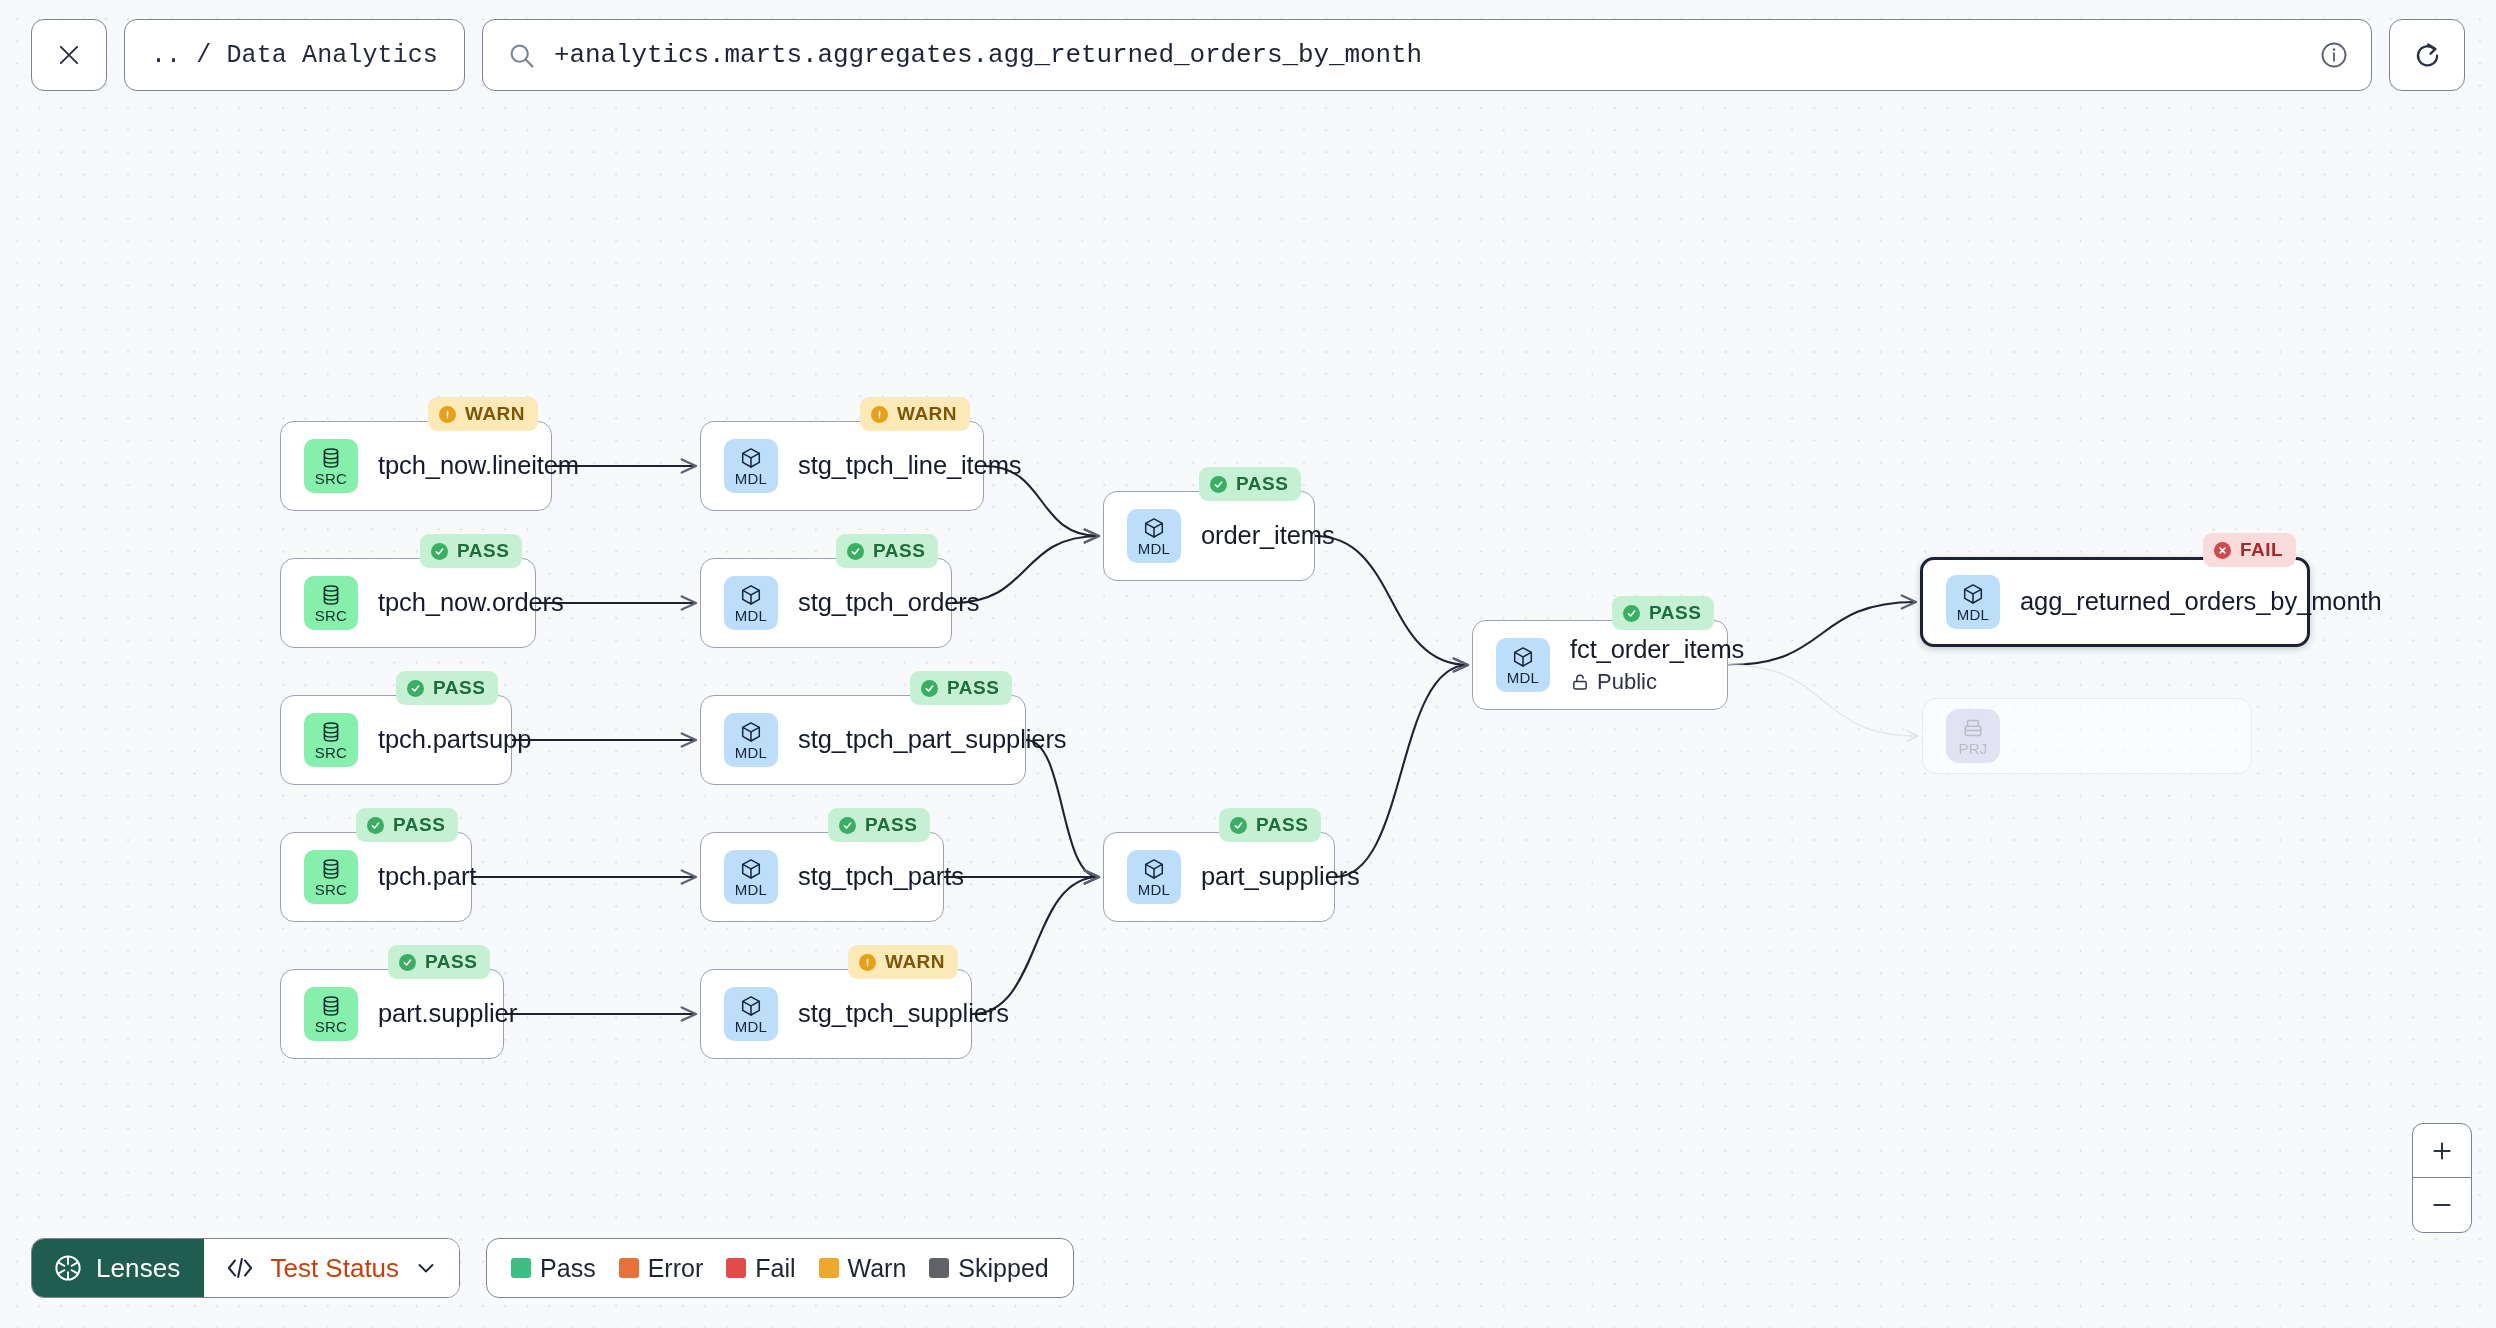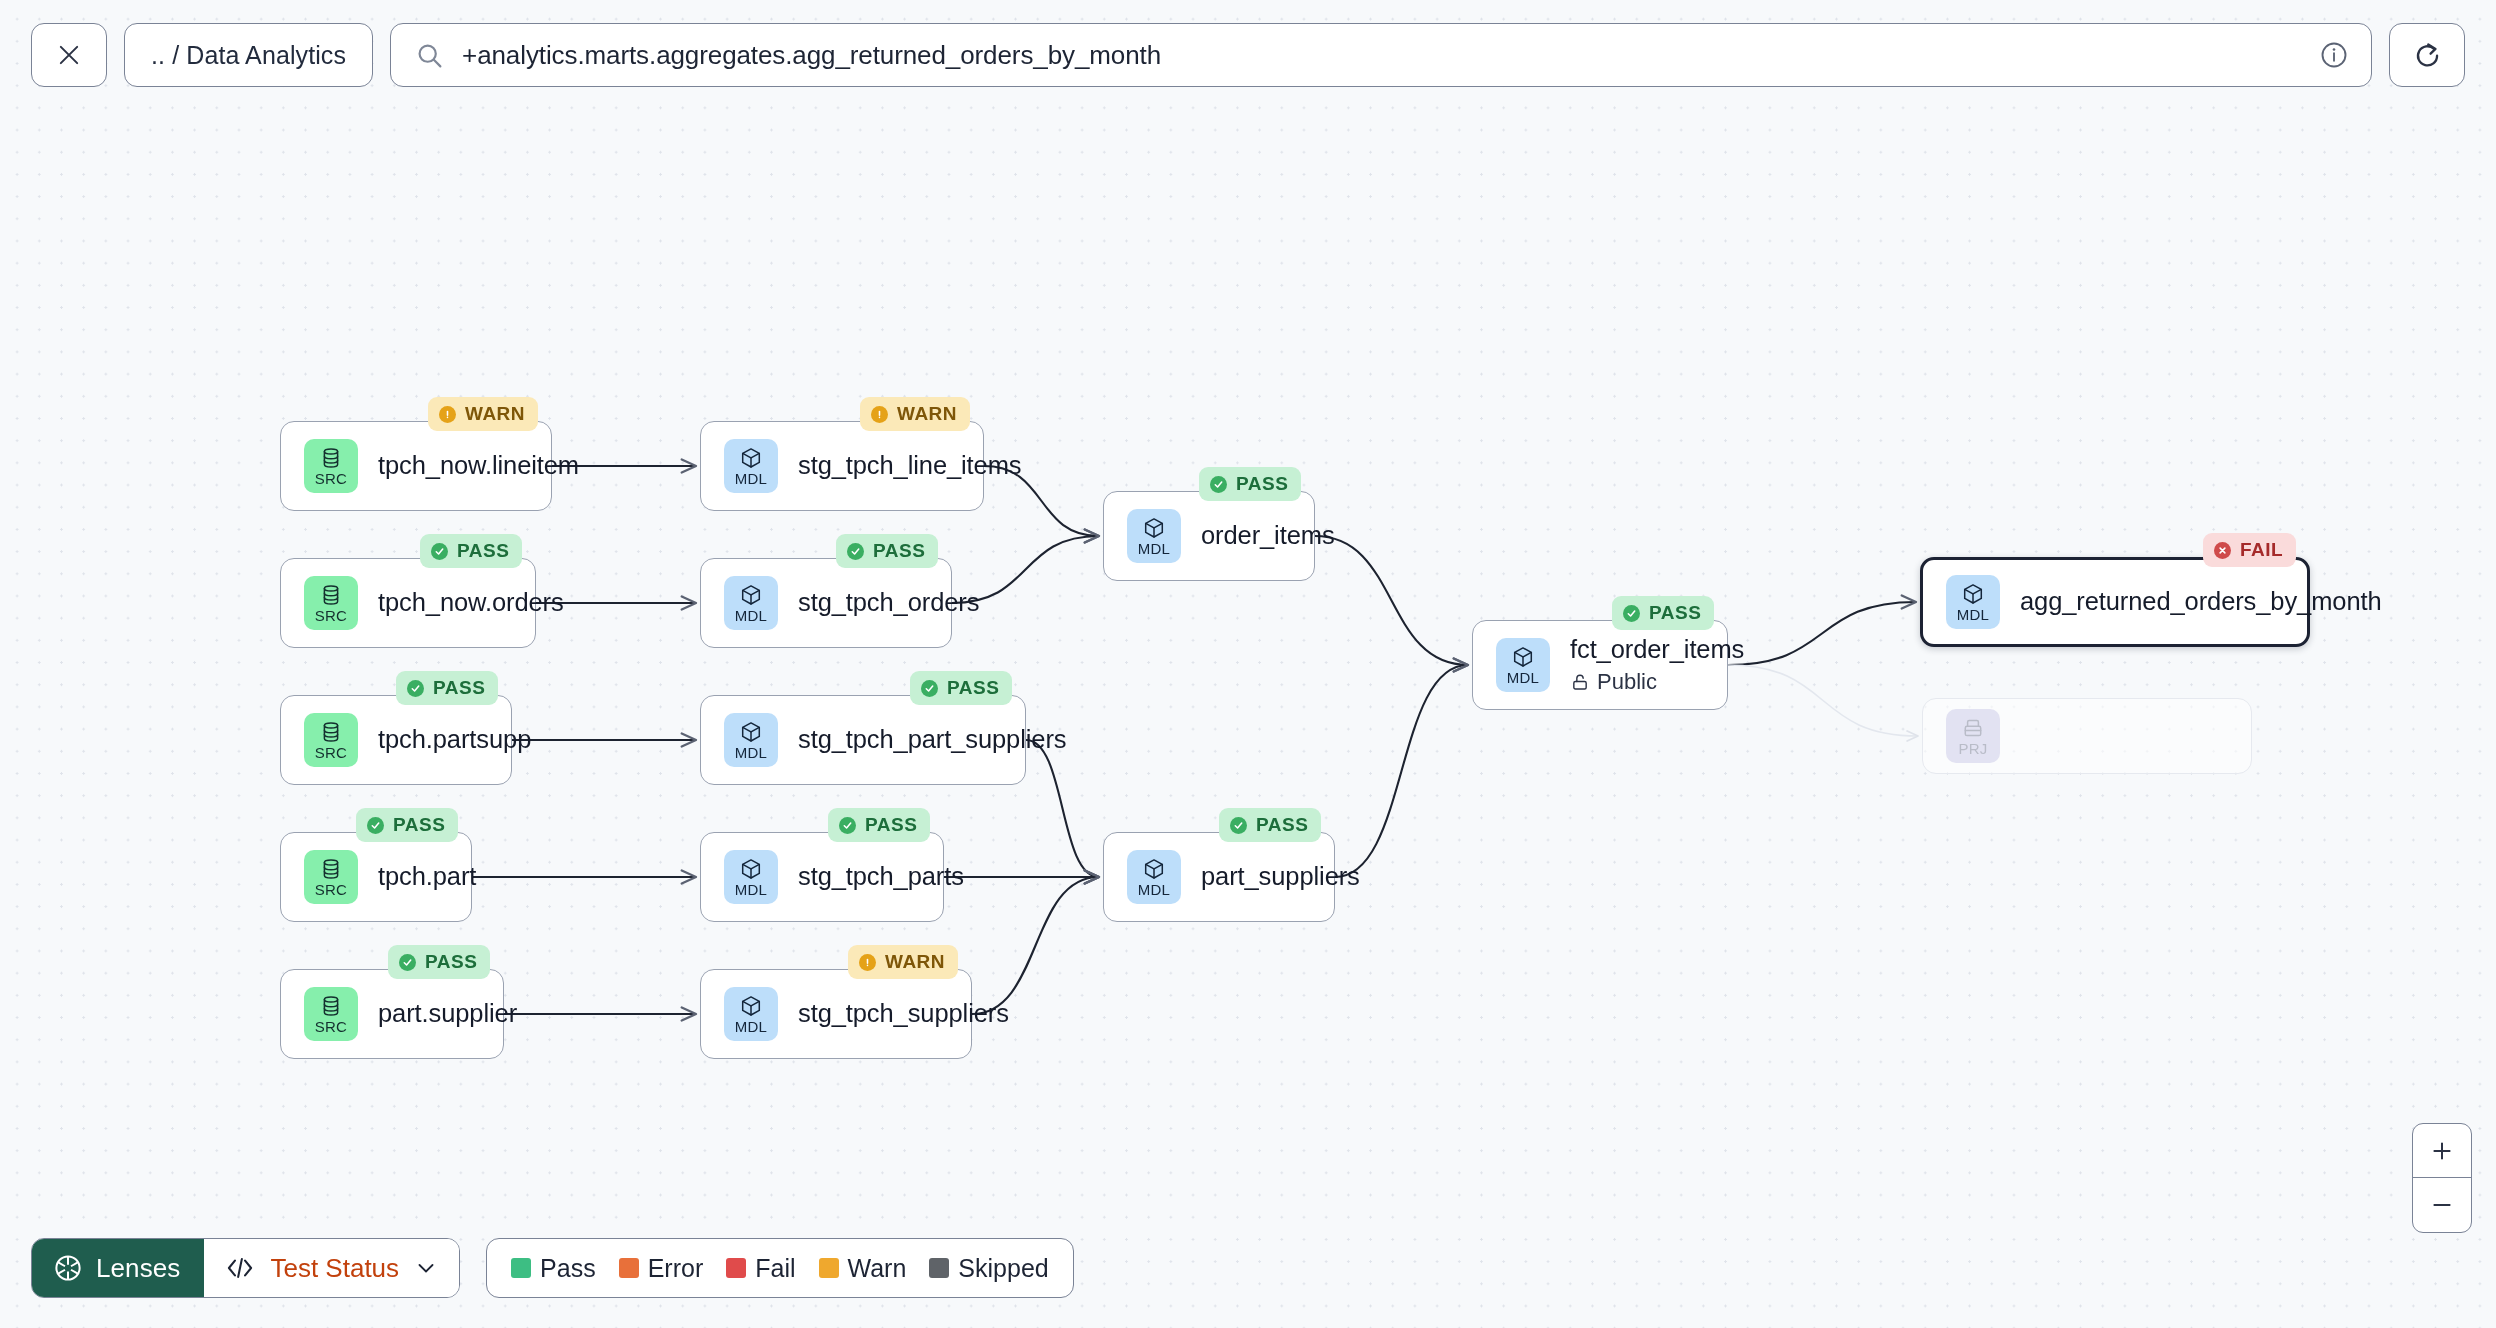--- a/index.html
+++ b/index.html
@@ -24,23 +24,24 @@
   #topbar {
     position: absolute; top: 0; left: 0; width: 2496px; height: 110px;
     display: flex; align-items: center; gap: 17px;
     padding: 0 31px;
     z-index: 40;
   }
   .tb-btn {
     background: #ffffff;
     border: 1.6px solid #7a8396;
     border-radius: 13px;
-    height: 64px;
+    height: 72px;
     display: flex; align-items: center; justify-content: center;
     color: #2b3244;
+    font-family: Liberation Mono, monospace;
   }
   #close-btn { width: 76px; flex: 0 0 76px; }
   #breadcrumb-btn {
     flex: 0 0 auto; padding: 0 26px;
     font-size: 25px; color: #222b3d; letter-spacing: .1px;
     white-space: nowrap;
   }
   #searchbar {
     flex: 1 1 auto; display: flex; align-items: center;
     padding: 0 22px 0 24px; gap: 18px; min-width: 0;
@@ -75,21 +76,21 @@
   }
   .type-chip {
     width: 54px; height: 54px; flex: 0 0 54px;
     border-radius: 10px;
     display: flex; flex-direction: column;
     align-items: center; justify-content: center;
     gap: 1px;
   }
   .type-chip.src { background: #86efac; color: #14312f; }
   .type-chip.mdl { background: #bddefa; color: #14263b; }
-  .type-chip.prj { background: #e2e2f2; color: #b9bcc8; }
+  .type-chip.prj { background: #e2e2f2; color: #b9bcc8; border-radius: 13px; }
   .type-chip .chip-label {
     font-size: 15px; font-weight: 400; line-height: 1;
     letter-spacing: .2px;
   }
   .node-body { padding-left: 20px; min-width: 0; }
   .node-title {
     font-size: 25.5px; color: #151b2a; white-space: nowrap;
     letter-spacing: -.1px; line-height: 1.15;
   }
   .node.ghost .node-title { color: #b6bac6; font-size: 24px; }

